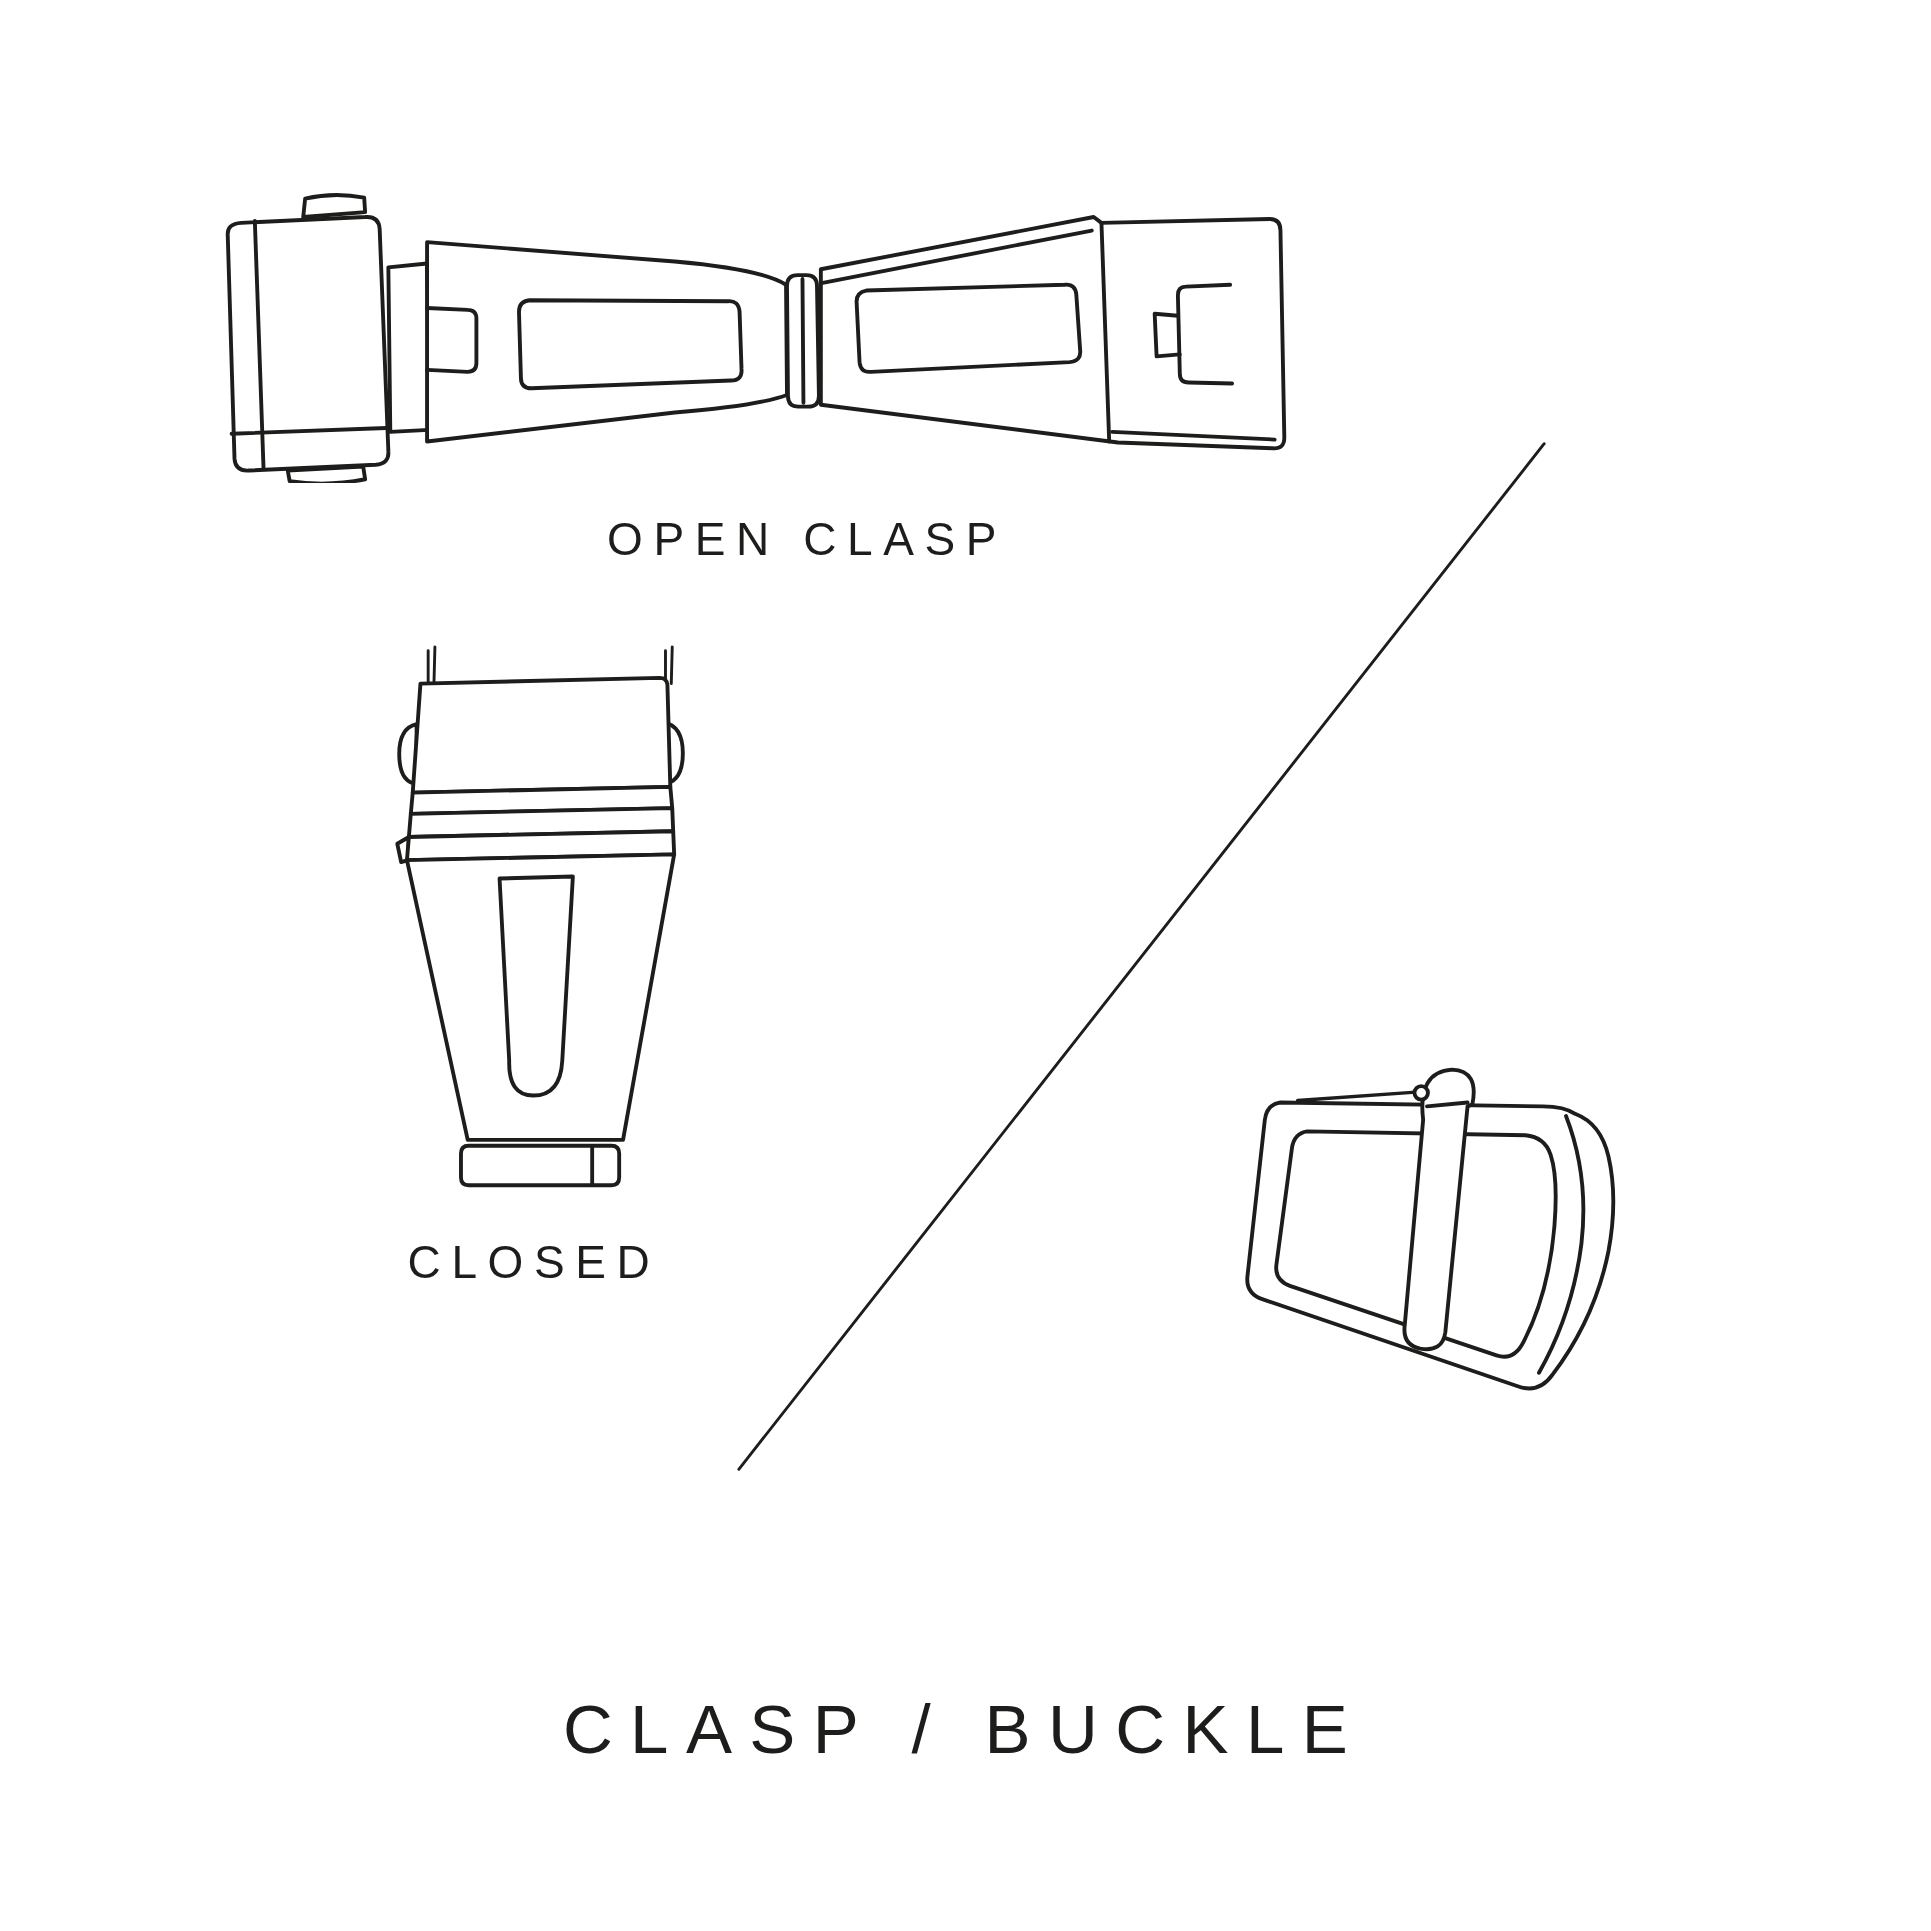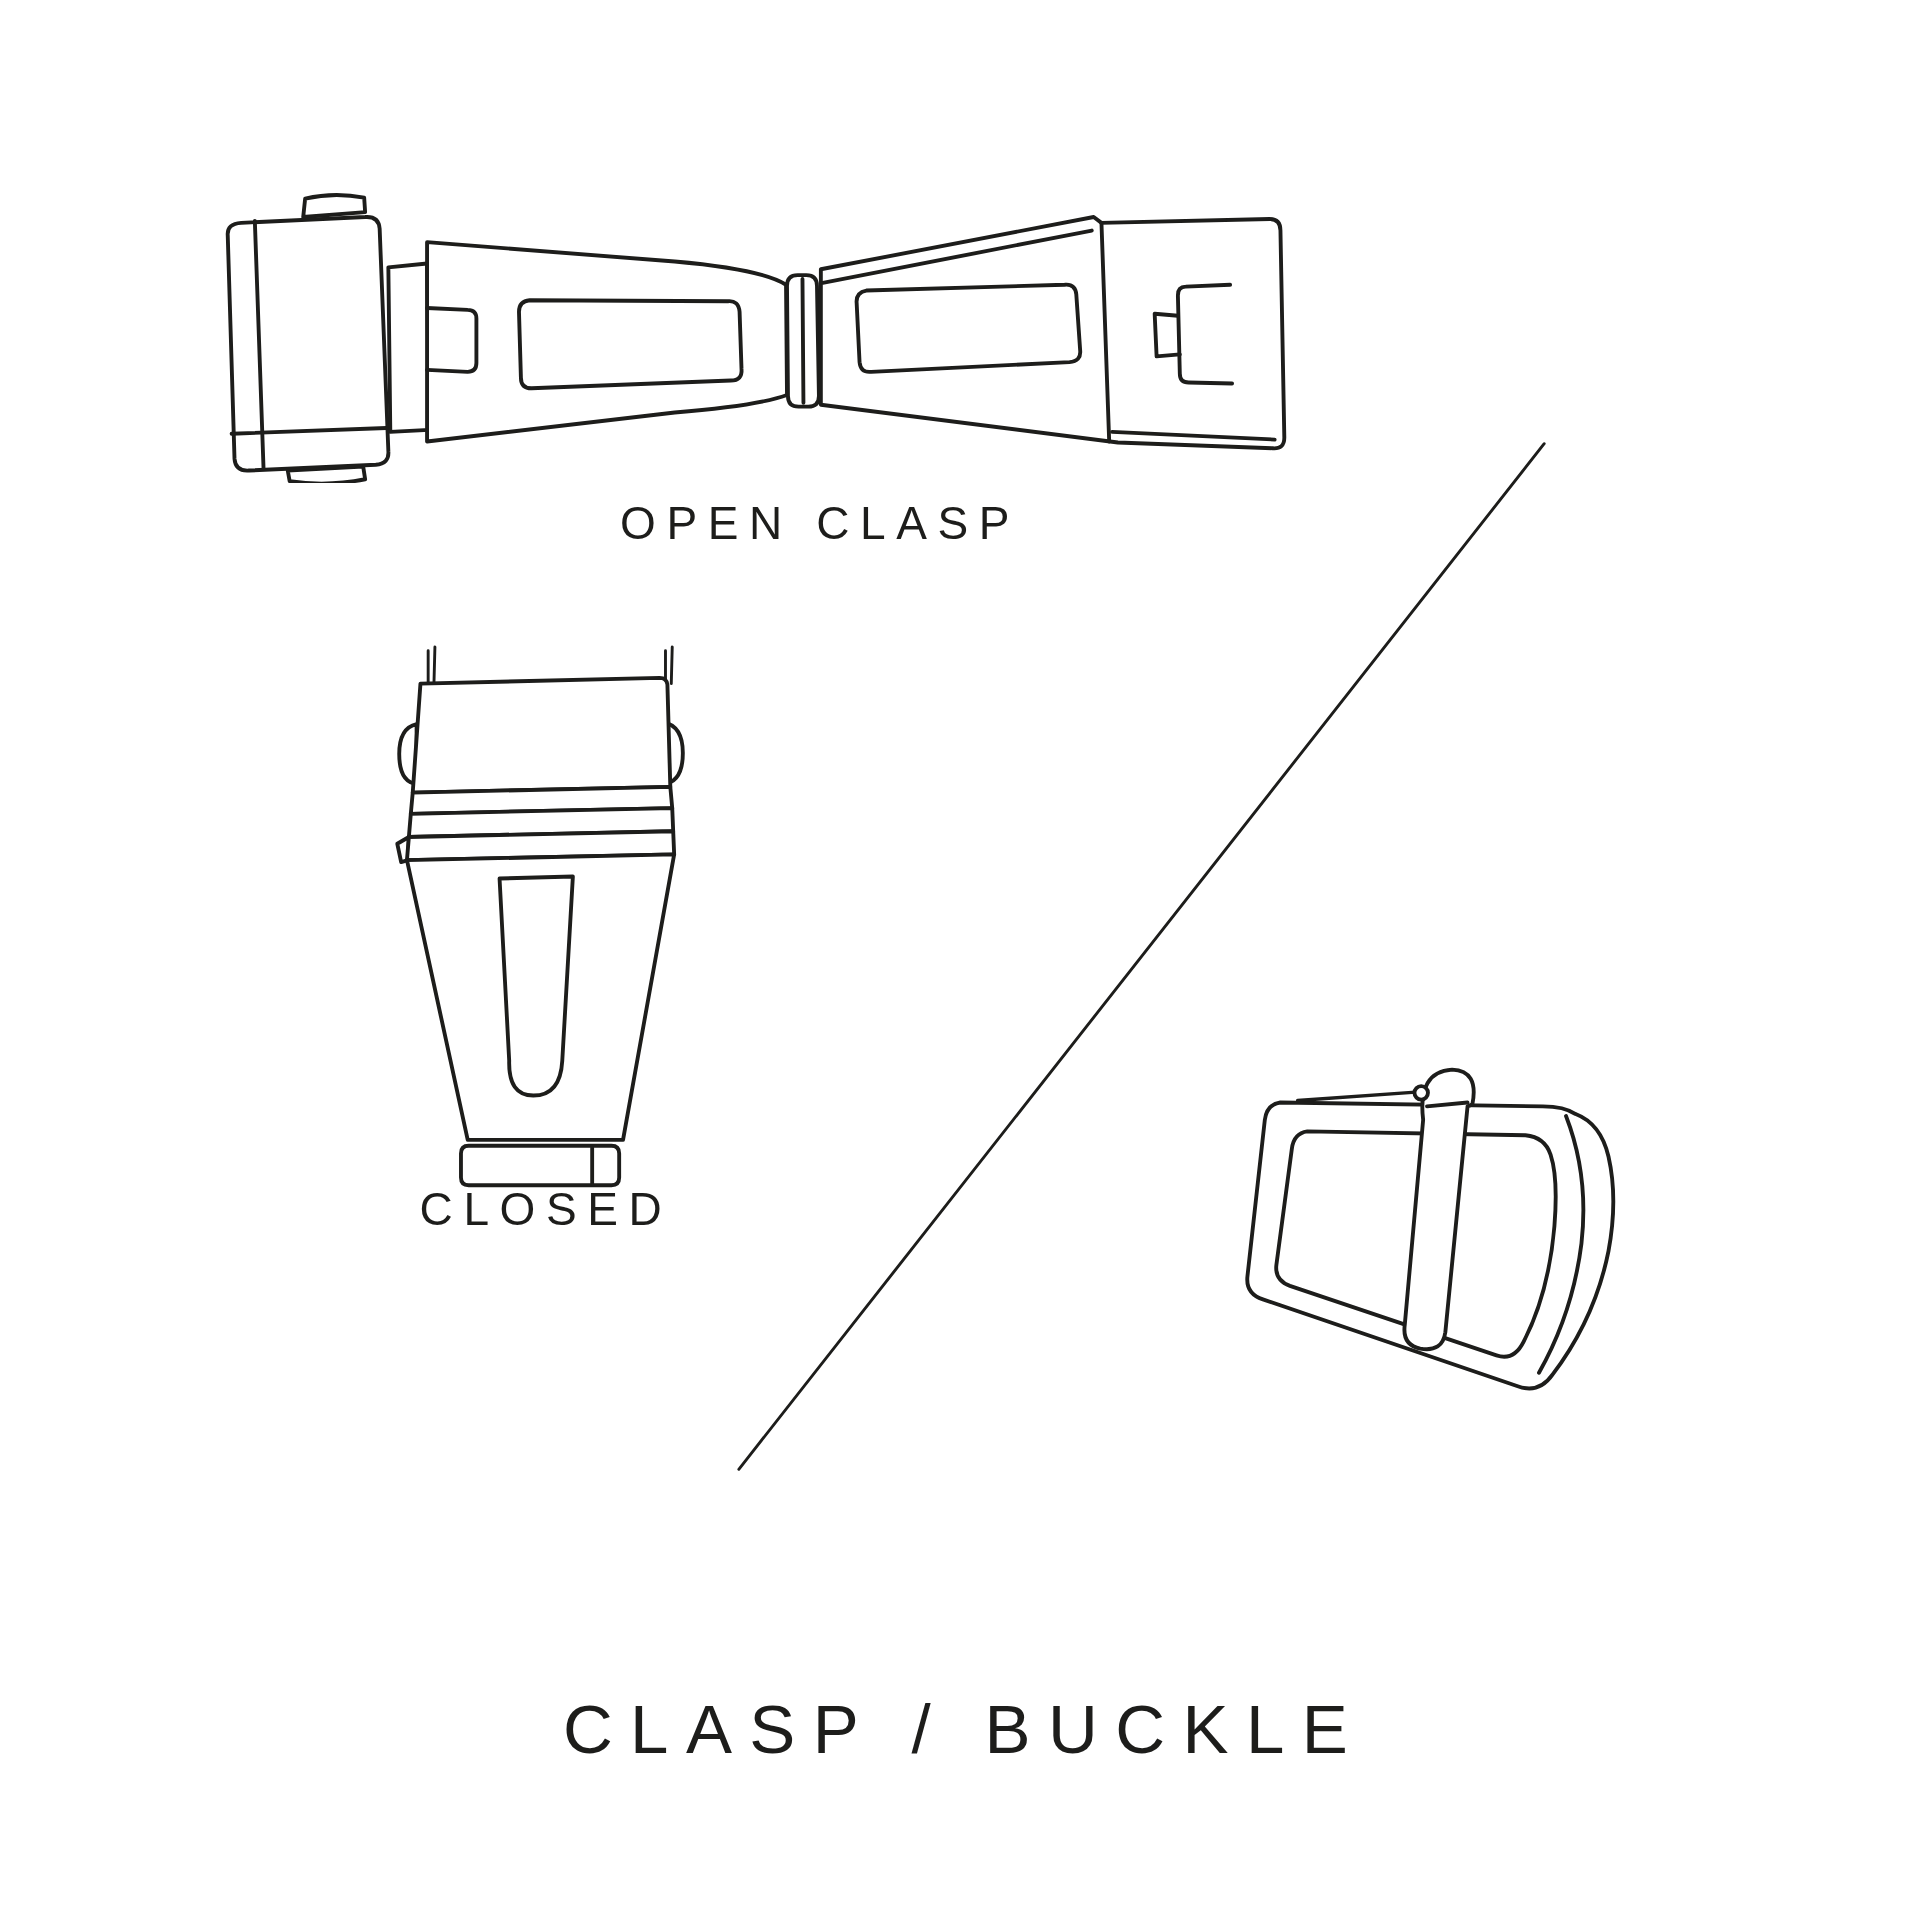--- a/index.html
+++ b/index.html
@@ -31,22 +31,22 @@
   .caption {
     position: absolute;
     transform: translateX(-50%);
     white-space: nowrap;
     font-size: 46px;
     font-weight: 400;
     letter-spacing: 10.6px;
     color: #1d1d1b;
     line-height: 1;
   }
-  .caption-open   { left: 807px; top: 500px; margin-left: 13px; }
-  .caption-closed { left: 534px; top: 1186px; margin-left: 12px; }
+  .caption-open   { left: 807px; top: 516px; }
+  .caption-closed { left: 534px; top: 1239px; }
 
   .page-title {
     position: absolute;
     left: 964px;
     top: 1695px;
     transform: translateX(-50%);
     white-space: nowrap;
     font-size: 69px;
     font-weight: 500;
     letter-spacing: 17.4px;

